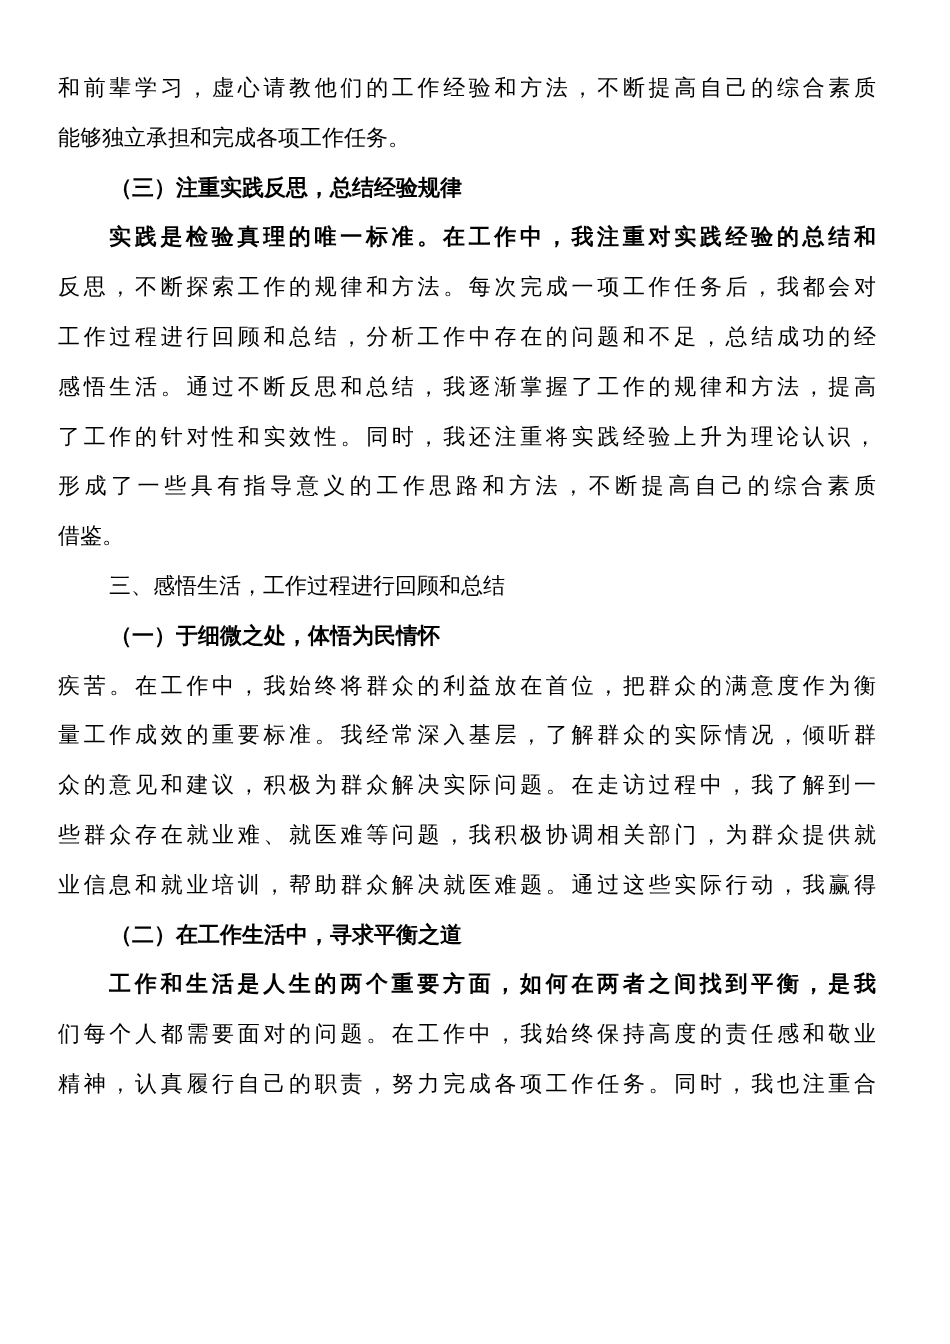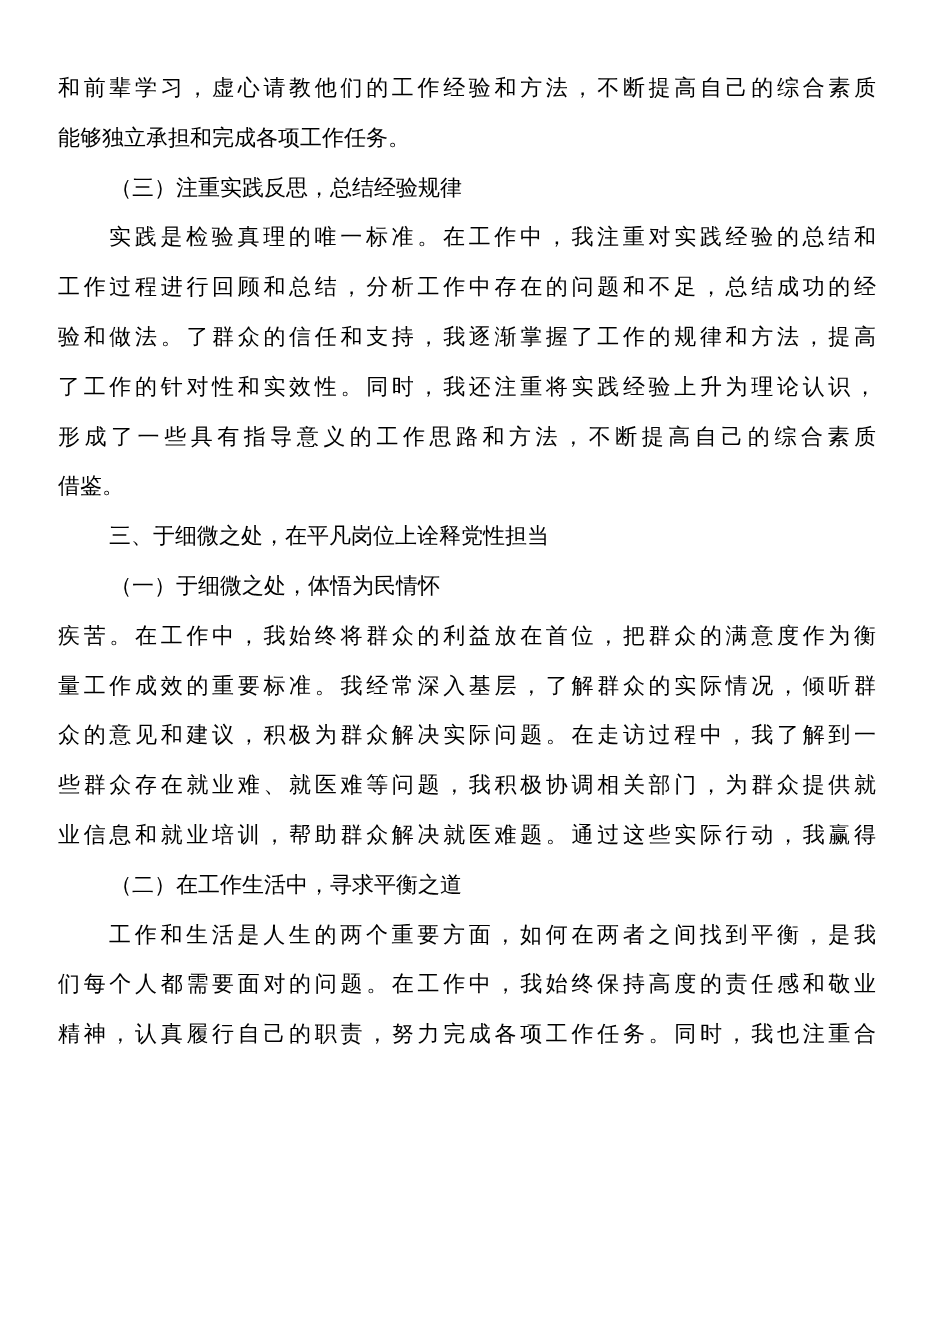--- a/index.html
+++ b/index.html
@@ -28,23 +28,24 @@
       white-space: nowrap;
       text-align: justify;
       text-align-last: justify;
       letter-spacing: 0;
     }
     .line.last {
       text-align-last: left;
     }
     .line.indent {
       padding-left: 51px;
+      font-weight: bold;
     }
     .line.heading {
-      font-weight: normal;
+      font-weight: bold;
       padding-left: 52px;
       text-align-last: left;
     }
     .line.section {
       padding-left: 51px;
       text-align-last: left;
     }
   </style>
 </head>
 <body>
@@ -53,28 +54,29 @@
 
   <div>
     <div class="line">和前辈学习，虚心请教他们的工作经验和方法，不断提高自己的综合素质</div>
     <div class="line last">能够独立承担和完成各项工作任务。</div>
   </div>
 
   <div class="line heading">（三）注重实践反思，总结经验规律</div>
 
   <div>
     <div class="line indent">实践是检验真理的唯一标准。在工作中，我注重对实践经验的总结和</div>
+    <div class="line">反思，不断探索工作的规律和方法。每次完成一项工作任务后，我都会对</div>
     <div class="line">工作过程进行回顾和总结，分析工作中存在的问题和不足，总结成功的经</div>
-    <div class="line">验和做法。了群众的信任和支持，我逐渐掌握了工作的规律和方法，提高</div>
+    <div class="line">感悟生活。通过不断反思和总结，我逐渐掌握了工作的规律和方法，提高</div>
     <div class="line">了工作的针对性和实效性。同时，我还注重将实践经验上升为理论认识，</div>
     <div class="line">形成了一些具有指导意义的工作思路和方法，不断提高自己的综合素质</div>
     <div class="line last">借鉴。</div>
   </div>
 
-  <div class="line section">三、于细微之处，在平凡岗位上诠释党性担当</div>
+  <div class="line section">三、感悟生活，工作过程进行回顾和总结</div>
 
   <div class="line heading">（一）于细微之处，体悟为民情怀</div>
 
   <div>
     <div class="line">疾苦。在工作中，我始终将群众的利益放在首位，把群众的满意度作为衡</div>
     <div class="line">量工作成效的重要标准。我经常深入基层，了解群众的实际情况，倾听群</div>
     <div class="line">众的意见和建议，积极为群众解决实际问题。在走访过程中，我了解到一</div>
     <div class="line">些群众存在就业难、就医难等问题，我积极协调相关部门，为群众提供就</div>
     <div class="line">业信息和就业培训，帮助群众解决就医难题。通过这些实际行动，我赢得</div>
   </div>

